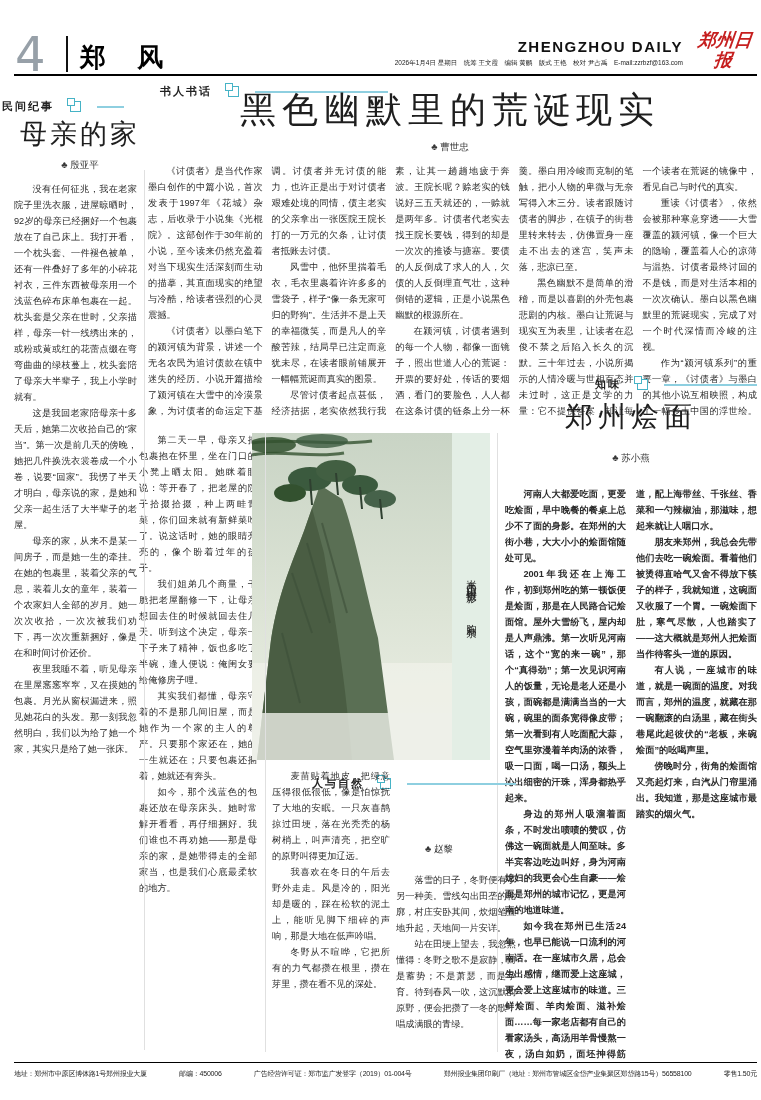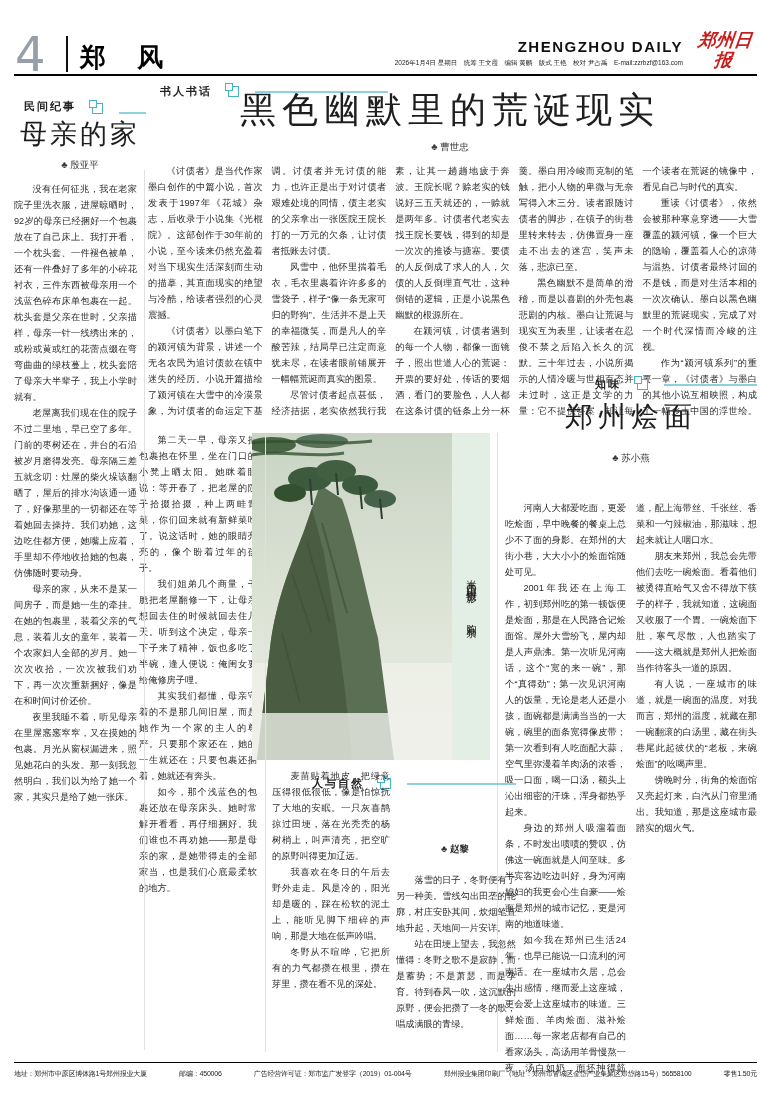--- a/index.html
+++ b/index.html
@@ -63,30 +63,30 @@
   <div class="abs head-divider"></div>
   <div class="abs section-name">郑 风</div>
 
   <div class="abs mast-right">
     <div class="mast-en">ZHENGZHOU DAILY</div>
     <div class="mast-date">2026年1月4日 星期日　统筹 王文霞　编辑 黄鹂　版式 王艳　校对 尹占禹　E-mail:zzrbzf@163.com</div>
   </div>
   <div class="abs paper-logo">郑州日报</div>
   <div class="abs head-rule"></div>
 
-  <div class="abs seclabel" style="left:24px;top:99px;width:122px;align-items:flex-end;">
+  <div class="abs seclabel" style="left:2px;top:99px;width:122px;">
     <span class="txt">民间纪事</span>
     <span class="sq"></span>
     <span class="ln"></span>
   </div>
   <div class="abs headline" style="left:4px;top:116px;width:152px;font-size:27px;letter-spacing:3px;">母亲的家</div>
   <div class="abs author" style="left:4px;top:159px;width:152px;">♣ 殷亚平</div>
   <div class="abs body-text" style="left:14px;top:181px;width:123px;height:869px;">
       <p>没有任何征兆，我在老家院子里洗衣服，进屋晾晒时，92岁的母亲已经捆好一个包裹放在了自己床上。我打开看，一个枕头套、一件褪色被单，还有一件叠好了多年的小碎花衬衣，三件东西被母亲用一个浅蓝色碎布床单包裹在一起。枕头套是父亲在世时，父亲描样，母亲一针一线绣出来的，或粉或黄或红的花蕾点缀在弯弯曲曲的绿枝蔓上，枕头套陪了母亲大半辈子，我上小学时就有。</p>
-      <p>老屋离我们现在住的院子不过二里地，早已空了多年。门前的枣树还在，井台的石沿被岁月磨得发亮。母亲隔三差五就念叨：灶屋的柴火垛该翻晒了，屋后的排水沟该通一通了，好像那里的一切都还在等着她回去操持。我们劝她，这边吃住都方便，她嘴上应着，手里却不停地收拾她的包裹，仿佛随时要动身。</p>
+      <p>这是我回老家陪母亲十多天后，她第二次收拾自己的“家当”。第一次是前几天的傍晚，她把几件换洗衣裳卷成一个小卷，说要“回家”。我愣了半天才明白，母亲说的家，是她和父亲一起生活了大半辈子的老屋。</p>
       <p>母亲的家，从来不是某一间房子，而是她一生的牵挂。在她的包裹里，装着父亲的气息，装着儿女的童年，装着一个农家妇人全部的岁月。她一次次收拾，一次次被我们劝下，再一次次重新捆好，像是在和时间讨价还价。</p>
       <p>夜里我睡不着，听见母亲在里屋窸窸窣窣，又在摸她的包裹。月光从窗棂漏进来，照见她花白的头发。那一刻我忽然明白，我们以为给了她一个家，其实只是给了她一张床。</p>
     </div>
   <div class="abs body-text" style="left:139px;top:432px;width:118px;height:620px;">
       <p>第二天一早，母亲又把包裹抱在怀里，坐在门口的小凳上晒太阳。她眯着眼说：等开春了，把老屋的院子拾掇拾掇，种上两畦青菜，你们回来就有新鲜菜吃了。说这话时，她的眼睛亮亮的，像个盼着过年的孩子。</p>
       <p>我们姐弟几个商量，干脆把老屋翻修一下，让母亲想回去住的时候就回去住几天。听到这个决定，母亲一下子来了精神，饭也多吃了半碗，逢人便说：俺闺女要给俺修房子哩。</p>
       <p>其实我们都懂，母亲守着的不是那几间旧屋，而是她作为一个家的主人的尊严。只要那个家还在，她的一生就还在；只要包裹还捆着，她就还有奔头。</p>
       <p>如今，那个浅蓝色的包裹还放在母亲床头。她时常解开看看，再仔细捆好。我们谁也不再劝她——那是母亲的家，是她带得走的全部家当，也是我们心底最柔软的地方。</p>
     </div>
 
@@ -153,36 +153,36 @@
   <div class="abs vrule" style="left:265px;top:433px;height:619px;"></div>
   <div class="abs vrule" style="left:497px;top:433px;height:619px;"></div>
 
   <div class="abs seclabel" style="left:595px;top:377px;width:162px;">
     <span class="txt">知味</span>
     <span class="sq"></span>
     <span class="ln"></span>
   </div>
   <div class="abs headline" style="left:505px;top:398px;width:252px;font-size:28px;letter-spacing:5px;">郑州烩面</div>
   <div class="abs author" style="left:505px;top:452px;width:252px;">♣ 苏小燕</div>
-  <div class="abs body-text cols-2" style="left:505px;top:500px;width:252px;height:578px;">
+  <div class="abs body-text cols-2" style="left:505px;top:486px;width:252px;height:578px;font-weight:bold;">
       <p>河南人大都爱吃面，更爱吃烩面，早中晚餐的餐桌上总少不了面的身影。在郑州的大街小巷，大大小小的烩面馆随处可见。</p>
       <p>2001年我还在上海工作，初到郑州吃的第一顿饭便是烩面，那是在人民路合记烩面馆。屋外大雪纷飞，屋内却是人声鼎沸。第一次听见河南话，这个“宽的来一碗”，那个“真得劲”；第一次见识河南人的饭量，无论是老人还是小孩，面碗都是满满当当的一大碗，碗里的面条宽得像皮带；第一次看到有人吃面配大蒜，空气里弥漫着羊肉汤的浓香，吸一口面，喝一口汤，额头上沁出细密的汗珠，浑身都热乎起来。</p>
       <p>身边的郑州人吸溜着面条，不时发出啧啧的赞叹，仿佛这一碗面就是人间至味。多半宾客边吃边叫好，身为河南媳妇的我更会心生自豪——烩面是郑州的城市记忆，更是河南的地道味道。</p>
       <p>如今我在郑州已生活24年，也早已能说一口流利的河南话。在一座城市久居，总会生出感情，继而爱上这座城，更会爱上这座城市的味道。三鲜烩面、羊肉烩面、滋补烩面……每一家老店都有自己的看家汤头，高汤用羊骨慢熬一夜，汤白如奶，面坯抻得筋道，配上海带丝、千张丝、香菜和一勺辣椒油，那滋味，想起来就让人咽口水。</p>
       <p>朋友来郑州，我总会先带他们去吃一碗烩面。看着他们被烫得直哈气又舍不得放下筷子的样子，我就知道，这碗面又收服了一个胃。一碗烩面下肚，寒气尽散，人也踏实了——这大概就是郑州人把烩面当作待客头一道的原因。</p>
       <p>有人说，一座城市的味道，就是一碗面的温度。对我而言，郑州的温度，就藏在那一碗翻滚的白汤里，藏在街头巷尾此起彼伏的“老板，来碗烩面”的吆喝声里。</p>
       <p>傍晚时分，街角的烩面馆又亮起灯来，白汽从门帘里涌出。我知道，那是这座城市最踏实的烟火气。</p>
     </div>
 
   <div class="abs seclabel" style="left:312px;top:776px;width:204px;justify-content:center;">
     <span class="txt">人与自然</span>
     <span class="sq"></span>
     <span class="ln"></span>
   </div>
-  <div class="abs author" style="left:388px;top:843px;width:134px;font-weight:bold;">♣ 赵黎</div>
+  <div class="abs author" style="left:372px;top:843px;width:134px;">♣ 赵黎</div>
   <div class="abs body-text" style="left:272px;top:768px;width:118px;height:284px;">
       <p>麦苗贴着地皮，把绿意压得很低很低，像是怕惊扰了大地的安眠。一只灰喜鹊掠过田埂，落在光秃秃的杨树梢上，叫声清亮，把空旷的原野叫得更加辽远。</p>
       <p>我喜欢在冬日的午后去野外走走。风是冷的，阳光却是暖的，踩在松软的泥土上，能听见脚下细碎的声响，那是大地在低声吟唱。</p>
       <p>冬野从不喧哗，它把所有的力气都攒在根里，攒在芽里，攒在看不见的深处。</p>
     </div>
   <div class="abs body-text" style="left:396px;top:872px;width:120px;height:180px;">
       <p>落雪的日子，冬野便有了另一种美。雪线勾出田垄的轮廓，村庄安卧其间，炊烟笔直地升起，天地间一片安详。</p>
       <p>站在田埂上望去，我忽然懂得：冬野之歌不是寂静，而是蓄势；不是萧瑟，而是孕育。待到春风一吹，这沉默的原野，便会把攒了一冬的歌，唱成满眼的青绿。</p>
     </div>
 

